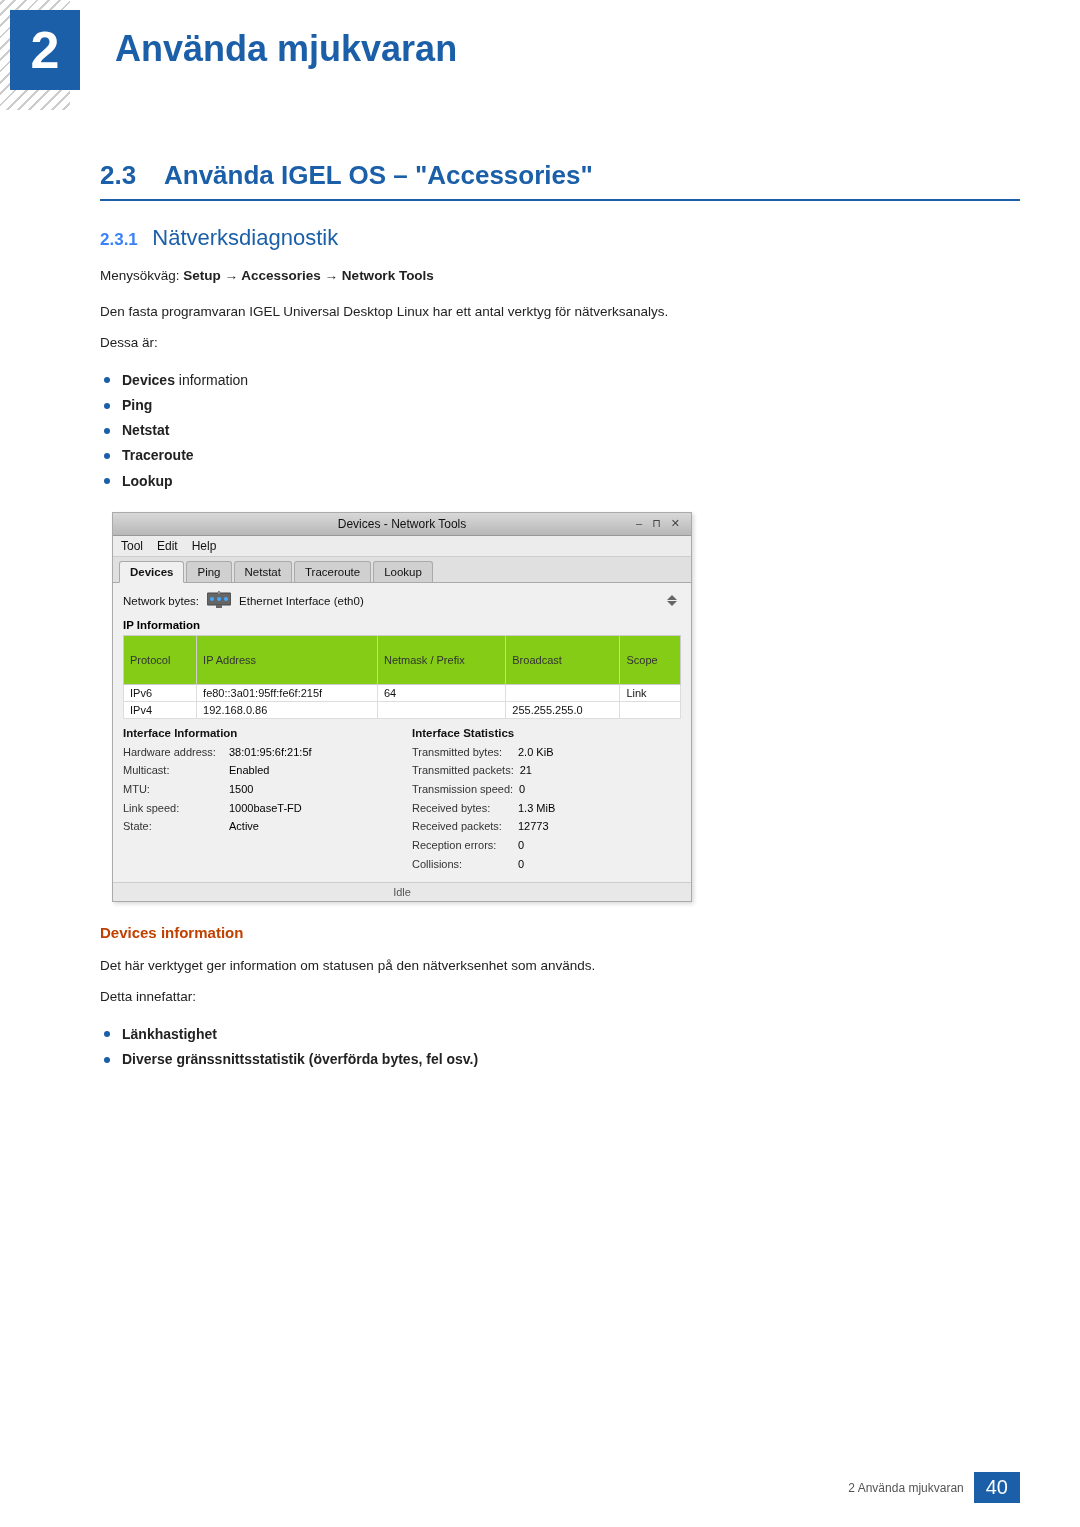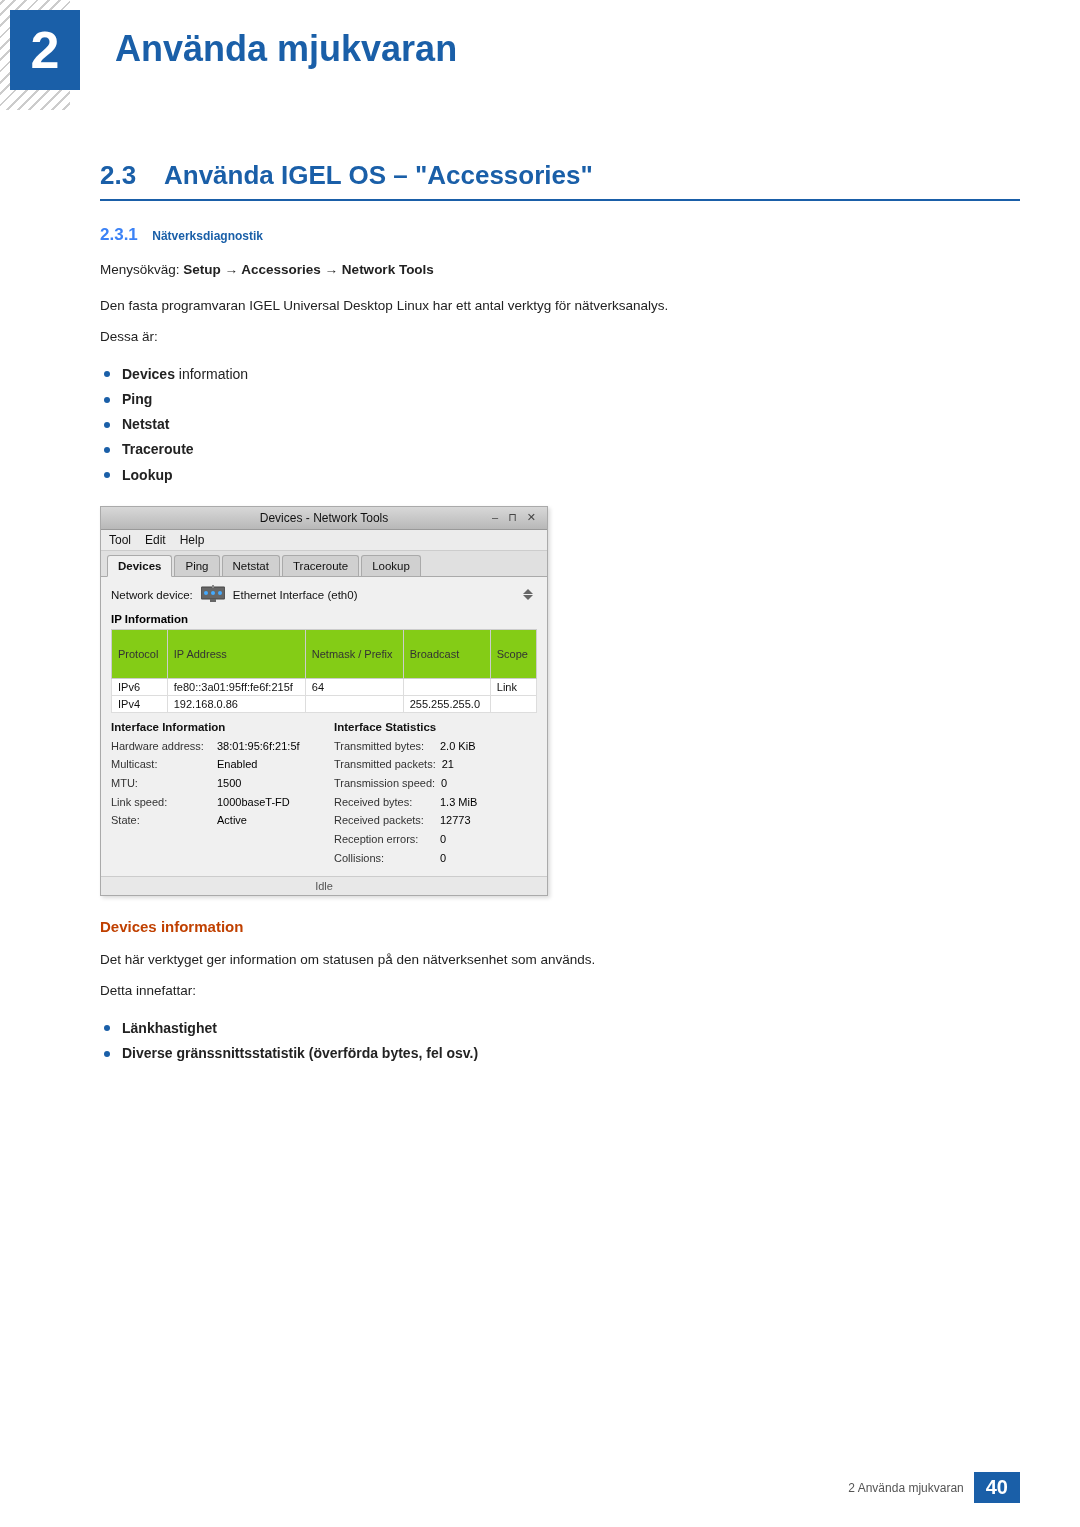--- a/index.html
+++ b/index.html
@@ -115,22 +115,22 @@
       border-radius: 50%;
     }
     .bullet-list li .item-suffix {
       font-weight: normal;
     }
 
     
     .app-window {
       border: 1px solid #aaa;
       background: #f0f0f0;
-      width: 448px;
-      margin: 18px 0 22px 0;
+      width: 580px;
+      margin: 18px 0 22px 12px;
       font-size: 11.5px;
       color: #111;
       box-shadow: 2px 2px 4px rgba(0,0,0,0.15);
     }
     .app-titlebar {
       background: linear-gradient(to bottom, #d8d8d8, #b8b8b8);
       border-bottom: 1px solid #999;
       padding: 4px 8px;
       display: flex;
       align-items: center;
@@ -283,21 +283,21 @@
       color: #555;
     }
     .footer-text {
       font-size: 12px;
       color: #555;
     }
     .footer-page-box {
       background: #1a5fa8;
       color: #fff;
       font-size: 20px;
-      font-weight: bold;
+      font-weight: normal;
       padding: 4px 12px;
       margin-left: 10px;
       text-align: right;
     }
 
     .chapter-header-area {
       position: relative;
       height: 110px;
       margin-bottom: 30px;
     }
@@ -319,21 +319,21 @@
 
   <div style="margin-bottom: 24px;">
     <div style="display:flex; align-items:baseline; gap:12px; border-bottom: 2px solid #1a5fa8; padding-bottom:8px; ">
       <span style="font-size:26px;font-weight:bold;color:#1a5fa8;min-width:52px;">2.3</span>
       <span style="font-size:26px;font-weight:bold;color:#1a5fa8;">Använda IGEL OS – "Accessories"</span>
     </div>
   </div>
 
   <div style="margin-bottom: 14px;">
     <span style="font-size:17px;font-weight:bold;color:#3b82f6;margin-right:10px;">2.3.1</span>
-    <span style="font-size:12px;font-weight:bold;color:#1a5fa8;">Nätverksdiagnostik</span>
+    <span style="font-size:22px;font-weight:normal;color:#1a5fa8;">Nätverksdiagnostik</span>
   </div>
 
   <p class="menu-path">
     <span>Menysökväg:</span>
     <strong>Setup → Accessories  → Network Tools</strong>
   </p>
 
   <p class="body-text">Den fasta programvaran IGEL Universal Desktop Linux har ett antal verktyg för nätverksanalys.</p>
 
   <p class="body-text">Dessa är:</p>
@@ -383,21 +383,21 @@
       <div class="app-tab active">Devices</div>
       <div class="app-tab">Ping</div>
       <div class="app-tab">Netstat</div>
       <div class="app-tab">Traceroute</div>
       <div class="app-tab">Lookup</div>
     </div>
 
     <div class="app-body">
 
       <div class="net-device-row">
-        <span>Network device:</span>
+        <span>Network bytes:</span>
         <div style="display:flex;align-items:center;gap:4px;">
           <div style="display:inline-block;">
             <svg width="24" height="18" viewBox="0 0 24 18">
               <rect x="0" y="2" width="24" height="12" rx="1" fill="#666" stroke="#444" stroke-width="1"></rect>
               <rect x="9" y="14" width="6" height="3" fill="#666"></rect>
               <rect x="11" y="0" width="2" height="3" fill="#888"></rect>
               <circle cx="5" cy="8" r="2" fill="#4af"></circle>
               <circle cx="12" cy="8" r="2" fill="#4af"></circle>
               <circle cx="19" cy="8" r="2" fill="#4af"></circle>
             </svg>

